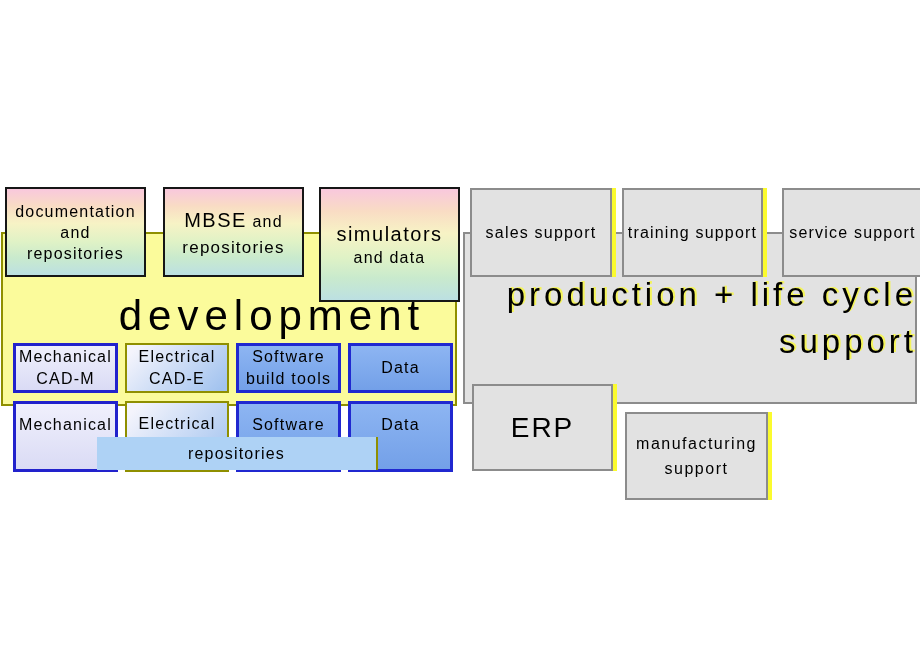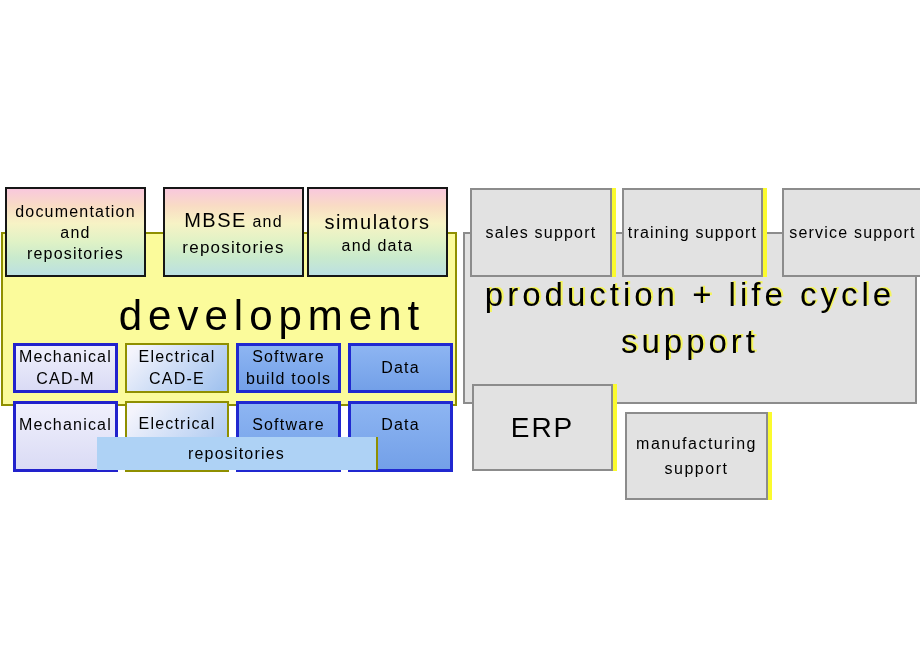--- a/index.html
+++ b/index.html
@@ -31,21 +31,21 @@
   
   .lbl   { font-size:16px; letter-spacing:1.2px; line-height:21px; }
   .lbl2  { font-size:16px; letter-spacing:1.2px; line-height:22px; }
   .big-t { font-size:20px; letter-spacing:1.5px; }
   .med-t { font-size:20px; letter-spacing:1.5px; line-height:26px; }
   .dev-title {
     left:17px; top:294px; width:510px; text-align:center;
     font-size:42px; letter-spacing:6px; line-height:44px; white-space:nowrap;
   }
   .prod-title {
-    left:463px; top:271px; width:454px; text-align:center;
+    left:463px; top:271px; width:454px; text-align:right;
     font-size:33px; letter-spacing:4px; line-height:47px;
     text-shadow:2px -1px 0 rgba(250,250,45,0.75);
   }
   .erp-lbl { font-size:28px; letter-spacing:2px; }
   .gray-lbl { font-size:16px; letter-spacing:1.5px; line-height:25px; }
   .top-align { justify-content:flex-start; padding-top:10px; }
   
   .repo-bar {
     position:absolute; box-sizing:border-box;
     background:#AED2F5; border-right:2px solid #8F8F00;
@@ -76,21 +76,21 @@
   </div>
 
   <div class="box grad lbl" style="left:163px; top:187px; width:141px; height:90px;">
     <span style="line-height:28px;">
       <span class="big-t">MBSE</span>
       <span> and</span>
     </span>
     <span style="font-size:17px; line-height:23px;">repositories</span>
   </div>
 
-  <div class="box grad" style="left:307px; top:187px; width:141px; height:90px;align-items:center;">
+  <div class="box grad" style="left:319px; top:187px; width:141px; height:115px;align-items:center;">
     <span class="med-t">simulators</span>
     <span class="lbl">and data</span>
   </div>
 
   <div class="box style-lavender lbl2" style="left:13px; top:343px; width:105px; height:50px;">
     <span>Mechanical</span>
     <span>CAD-M</span>
   </div>
   <div class="box style-fade lbl2" style="left:125px; top:343px; width:104px; height:50px;">
     <span>Electrical</span>

